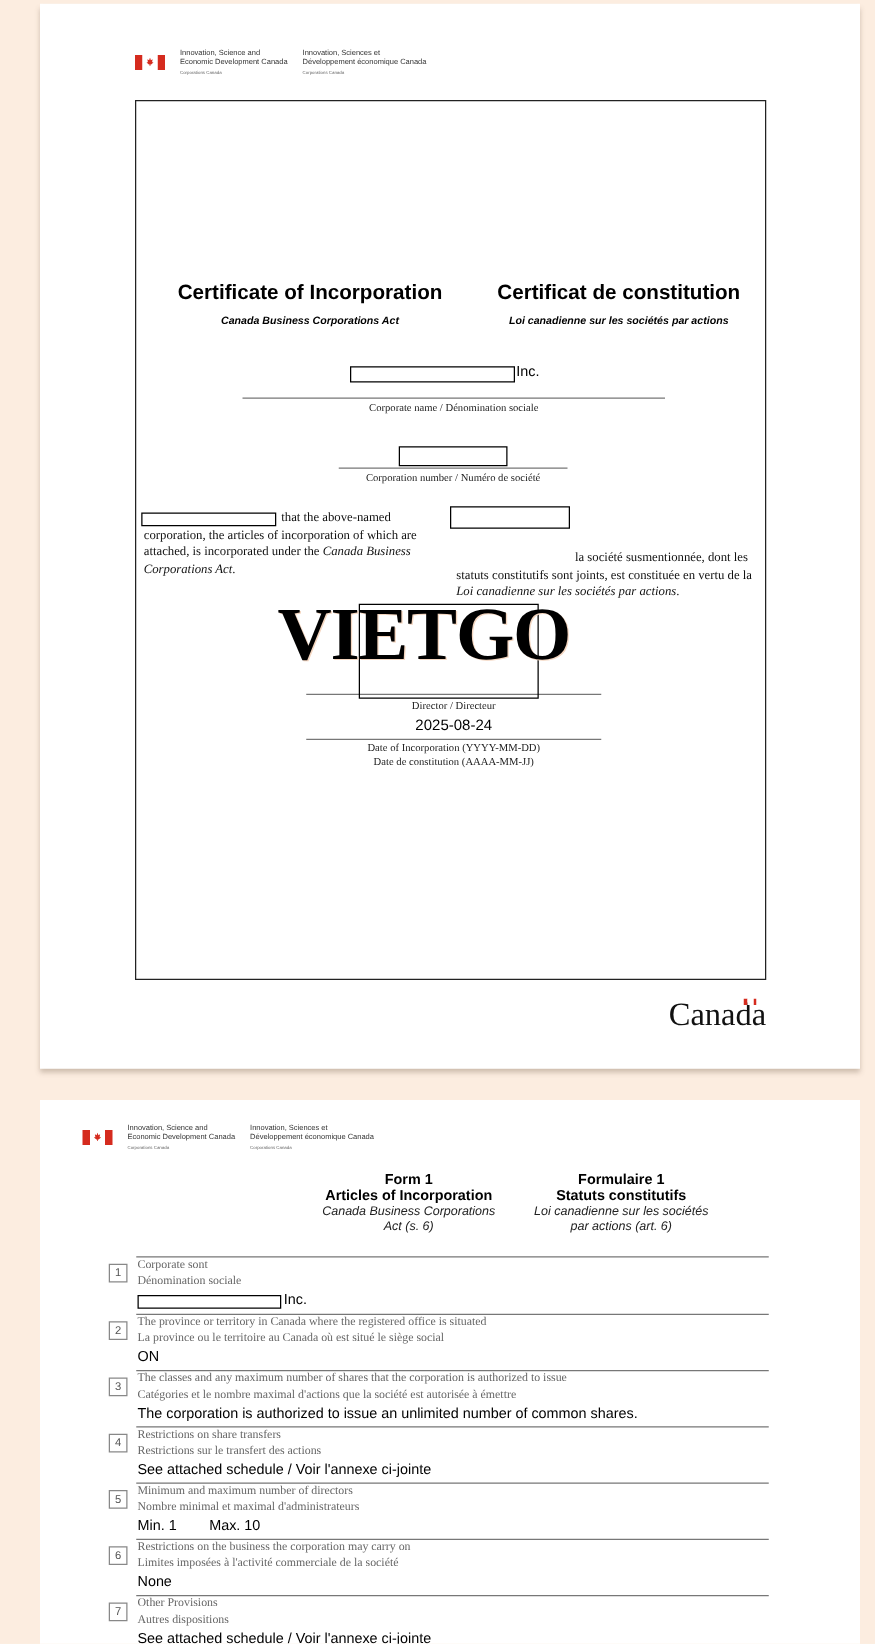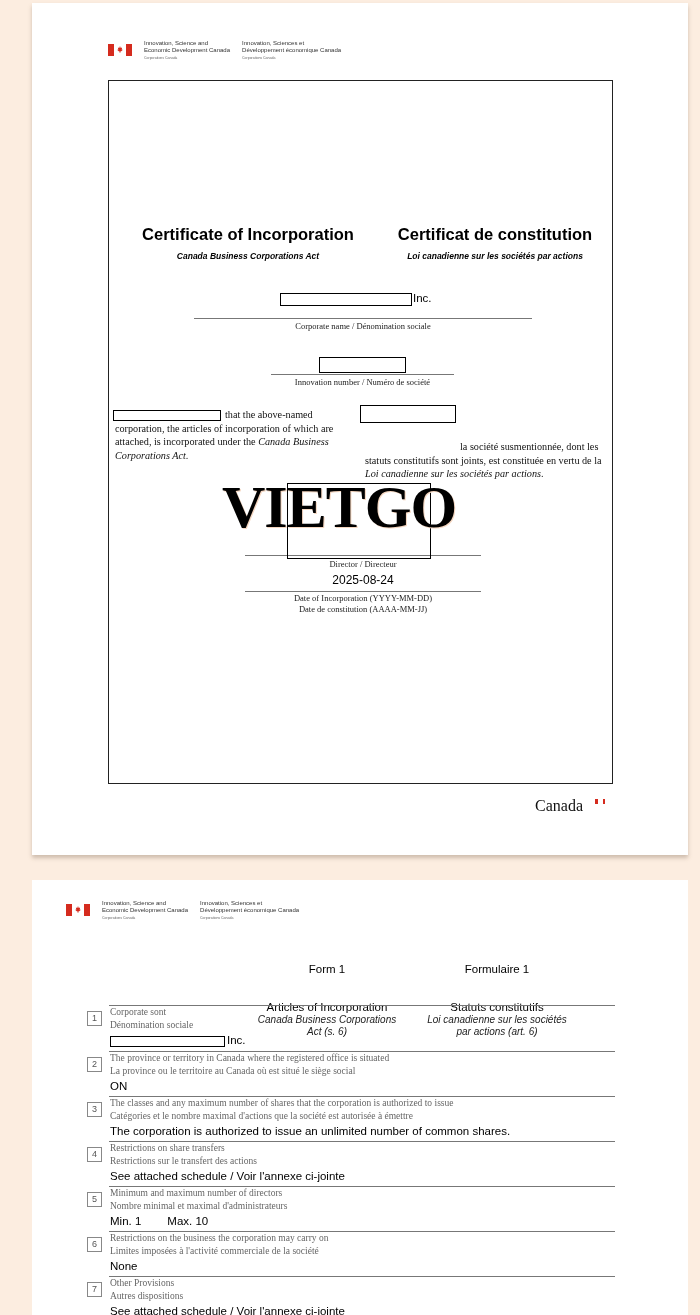--- a/index.html
+++ b/index.html
@@ -37,28 +37,28 @@
 
   .field-line { position: absolute; border-top: 1px solid #777; }
   .field-label { position: absolute; font-family: "Liberation Serif", serif; font-size: 8.5px; text-align: center; color: #222; }
   .val { position: absolute; font-size: 11.5px; }
 
   .para { position: absolute; font-family: "Liberation Serif", serif; font-size: 10.2px; line-height: 13.5px; color: #111; }
   .para i { font-style: italic; }
 
   .watermark { position: absolute; left: 112px; top: 390px; font-family: "Liberation Serif", serif; font-weight: bold; font-size: 60px; letter-spacing: -1px; color: #000; text-shadow: 1px 1px 0 #f4d6c0; }
 
-  .canada-wm { position: absolute; left: 503px; top: 794px; font-family: "Liberation Serif", serif; font-size: 16px; color: #111; }
+  .canada-wm { position: absolute; left: 503px; top: 794px; font-family: "Liberation Serif", serif; font-size: 26px; color: #111; }
   .canada-wm .mini-flag { position: absolute; left: 60px; top: 2px; width: 10px; height: 5px; display: flex; }
   .canada-wm .mini-flag span { flex: 1; background: #d52b1e; }
   .canada-wm .mini-flag span:nth-child(2) { flex: 2; background: #fff; }
 
   
   .form-head { position: absolute; top: 58px; text-align: center; font-size: 11.5px; line-height: 13px; }
-  .form-head .b { font-weight: normal; margin-top: 25px; }
+  .form-head .b { font-weight: bold; }
   .form-head .it { font-style: italic; font-size: 10px; line-height: 12px; color: #222; }
   #form-en { left: 215px; width: 160px; }
   #form-fr { left: 385px; width: 160px; }
 
   .item { position: absolute; left: 55px; width: 528px; }
   .item .rule { position: absolute; left: 22px; right: 0; top: 0; border-top: 1.5px solid #777; }
   .item .num { position: absolute; left: 0; top: 6px; width: 15px; height: 15px; border: 1px solid #888; font-size: 9px; color: #555; text-align: center; line-height: 13px; }
   .item .q-en, .item .q-fr { position: absolute; left: 23px; font-family: "Liberation Serif", serif; font-size: 9.5px; color: #666; white-space: nowrap; }
   .item .q-en { top: 2px; }
   .item .q-fr { top: 15px; }
@@ -94,21 +94,21 @@
     <div class="cert-sub" id="sub-en">Canada Business Corporations Act</div>
     <div class="cert-sub" id="sub-fr">Loi canadienne sur les sociétés par actions</div>
 
     <div class="redact" style="left:171px; top:212px; width:132px; height:13px;"></div>
     <div class="val" style="left:304px; top:211px;">Inc.</div>
     <div class="field-line" style="left:85px; width:338px; top:237px;"></div>
     <div class="field-label" style="left:85px; width:338px; top:240px;text-align:center;">Corporate name / Dénomination sociale</div>
 
     <div class="redact" style="left:210px; top:276px; width:87px; height:16px;"></div>
     <div class="field-line" style="left:162px; width:183px; top:293px;"></div>
-    <div class="field-label" style="left:162px; width:183px; top:296px;">Innovation number / Numéro de société</div>
+    <div class="field-label" style="left:162px; width:183px; top:296px;">Corporation number / Numéro de société</div>
 
     <div class="para" style="left:6px; top:327px; width:240px; text-indent:110px;">
       <span> that the above-named corporation, the articles of incorporation of which are attached, is incorporated under the </span><i>Canada Business Corporations Act</i><span>.</span>
     </div>
     <div class="redact" style="left:4px; top:329px; width:108px; height:11px;"></div>
 
     <div class="para" style="left:256px; top:335px; width:240px; text-indent:95px;margin-top:24px;">
       <span>la société susmentionnée, dont les statuts constitutifs sont joints, est constituée en vertu de la </span><i>Loi canadienne sur les sociétés par actions</i><span>.</span>
     </div>
     <div class="redact" style="left:251px; top:324px; width:96px; height:18px;"></div>

